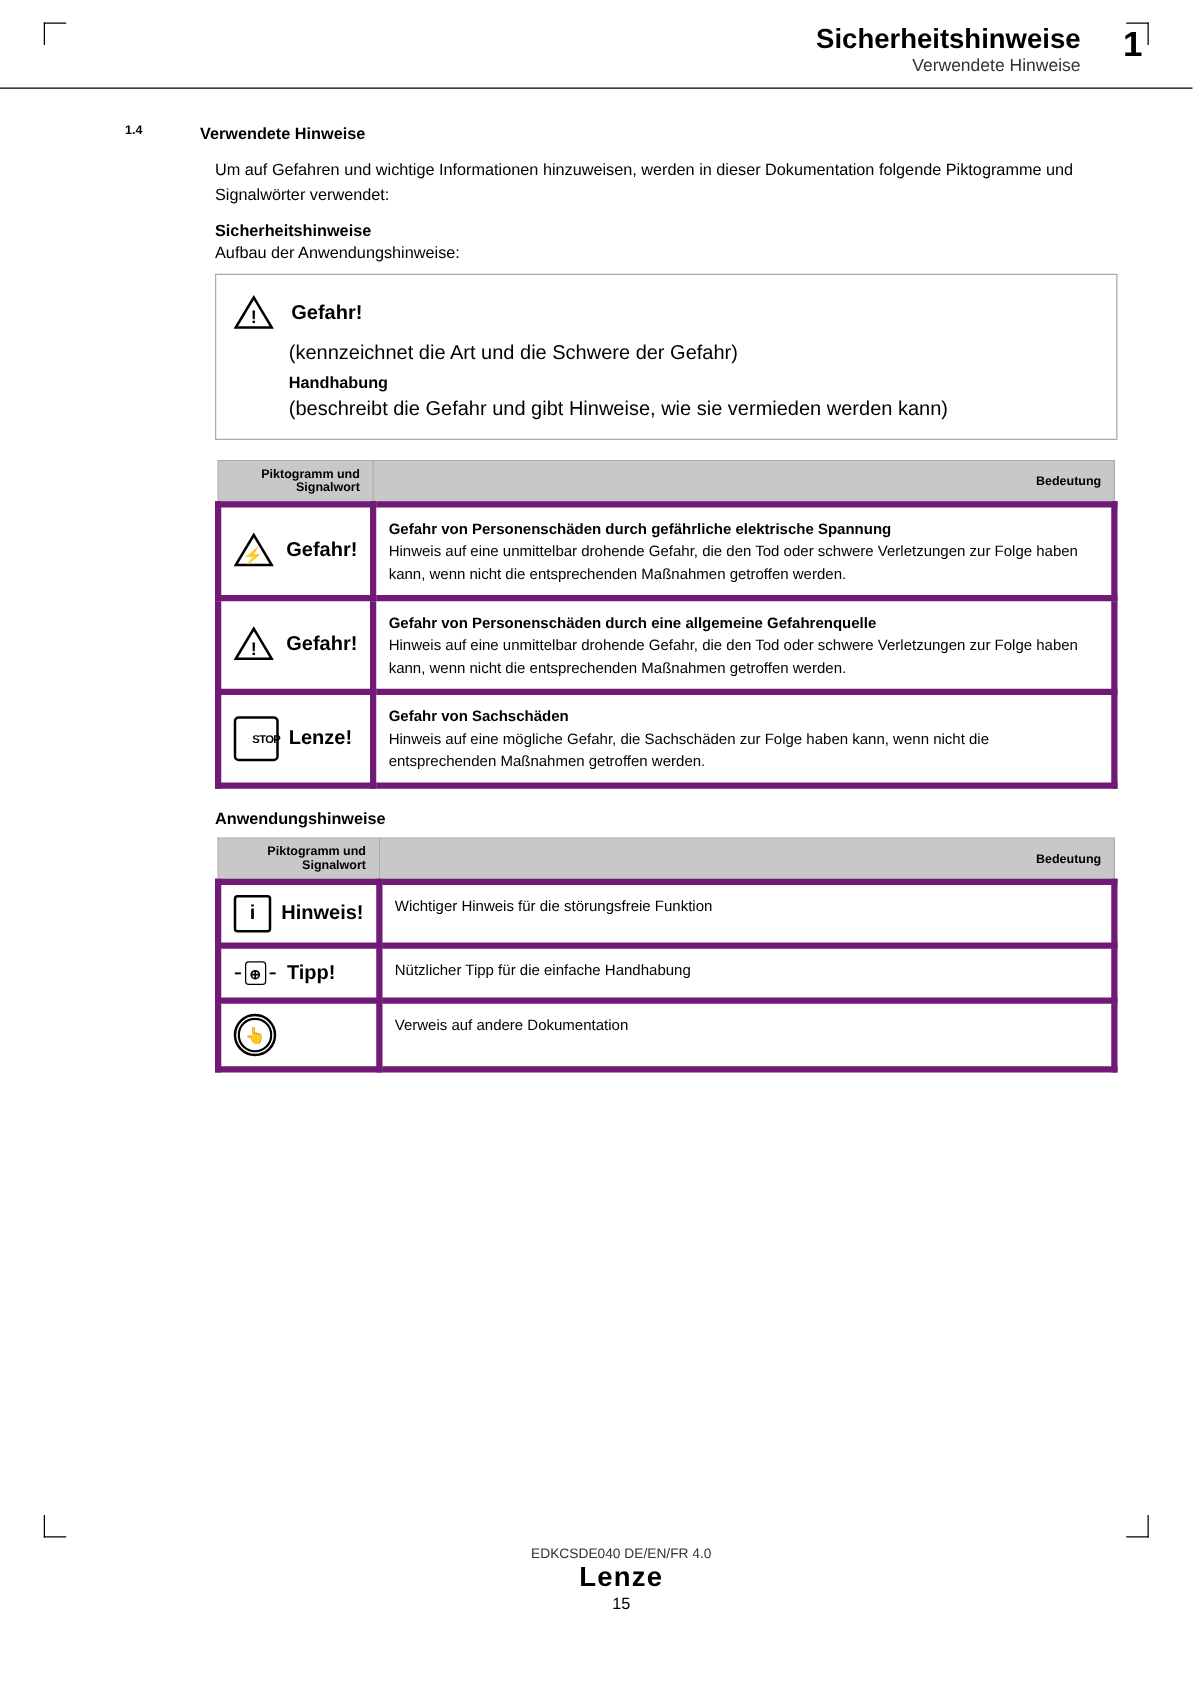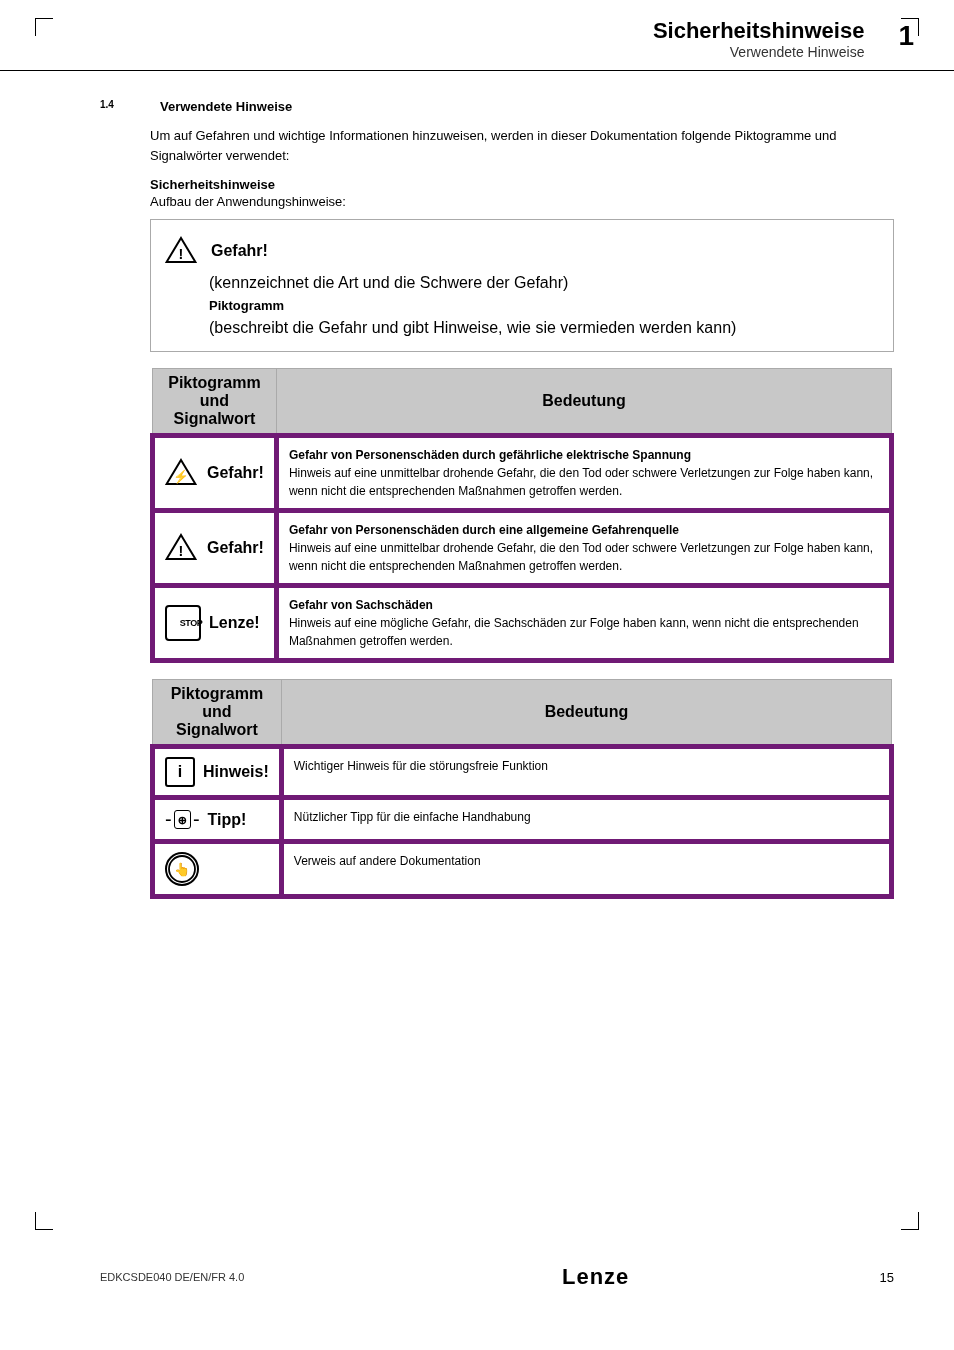--- a/index.html
+++ b/index.html
@@ -97,21 +97,21 @@
     .section-number {
       font-size: 10px;
       font-weight: bold;
       min-width: 40px;
     }
     .section-title {
       font-size: 13px;
       font-weight: bold;
     }
     .section-body {
-      margin-left: 50px;
+      margin-left: 72px;
     }
     .intro-text {
       margin-bottom: 12px;
       line-height: 1.5;
     }
     .subsection-title {
       font-weight: bold;
       margin-bottom: 2px;
     }
     .subsection-subtitle {
@@ -148,23 +148,23 @@
     .info-table {
       width: 100%;
       border-collapse: collapse;
       margin-bottom: 16px;
     }
     .info-table thead tr {
       background: #c8c8c8;
     }
     .info-table th {
       padding: 5px 10px;
-      font-size: 16px;
-      font-weight: bold;
-      text-align: center;
+      font-size: 10px;
+      font-weight: bold;
+      text-align: right;
       border: 1px solid #aaa;
     }
     .info-table td {
       padding: 8px 10px;
       font-size: 12px;
       vertical-align: top;
       border: 5px solid #701a75;
     }
     .info-table td.icon-cell {
       width: 100px;
@@ -242,20 +242,21 @@
     
     .footer {
       position: absolute;
       bottom: 60px;
       left: 0;
       right: 0;
       display: flex;
       align-items: center;
       padding: 0 60px 0 100px;
       border-top: none;
+      flex-direction: column;
     }
     .footer-left {
       font-size: 11px;
       color: #333;
       flex: 1;
     }
     .footer-center {
       flex: 1;
       text-align: right;
       font-size: 22px;
@@ -309,21 +310,21 @@
         <div class="warning-header-row">
           <div class="warning-icon tri-warn">
             <svg viewBox="0 0 40 36" fill="none" xmlns="http://www.w3.org/2000/svg">
               <polygon points="20,3 38,33 2,33" fill="none" stroke="#000" stroke-width="2.5"></polygon>
               <text x="20" y="29" text-anchor="middle" font-size="18" font-weight="bold" fill="#000">!</text>
             </svg>
           </div>
           <span class="warning-title">Gefahr!</span>
         </div>
         <div class="warning-description">(kennzeichnet die Art und die Schwere der Gefahr)</div>
-        <div class="warning-subtext-bold">Piktogramm</div>
+        <div class="warning-subtext-bold">Handhabung</div>
         <div class="warning-description">(beschreibt die Gefahr und gibt Hinweise, wie sie vermieden werden kann)</div>
       </div>
 
       <table class="info-table">
         <thead>
           <tr>
             <th>Piktogramm und Signalwort</th>
             <th>Bedeutung</th>
           </tr>
         </thead>
@@ -373,20 +374,21 @@
               </div>
             </td>
             <td class="meaning-cell">
               <span class="meaning-bold">Gefahr von Sachschäden</span><br>
               <span>Hinweis auf eine mögliche Gefahr, die Sachschäden zur Folge haben kann, wenn nicht die entsprechenden Maßnahmen getroffen werden.</span>
             </td>
           </tr>
         </tbody>
       </table>
 
+      <div class="section-divider">Anwendungshinweise</div>
 
       <table class="info-table">
         <thead>
           <tr>
             <th>Piktogramm und Signalwort</th>
             <th>Bedeutung</th>
           </tr>
         </thead>
         <tbody id="anwendung-table-body">
 

